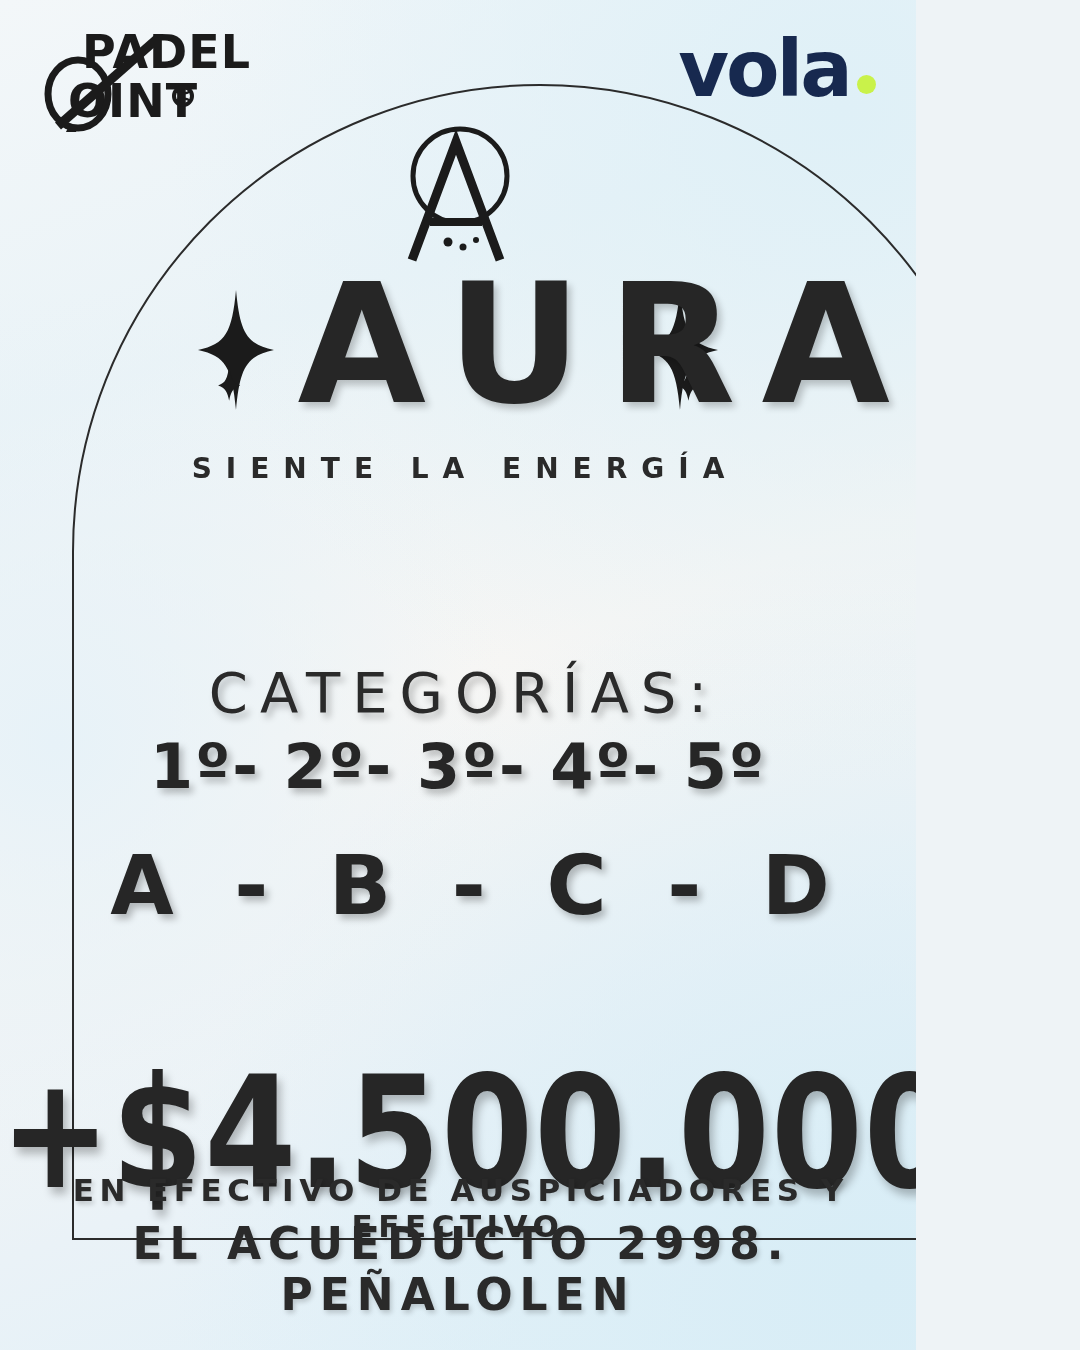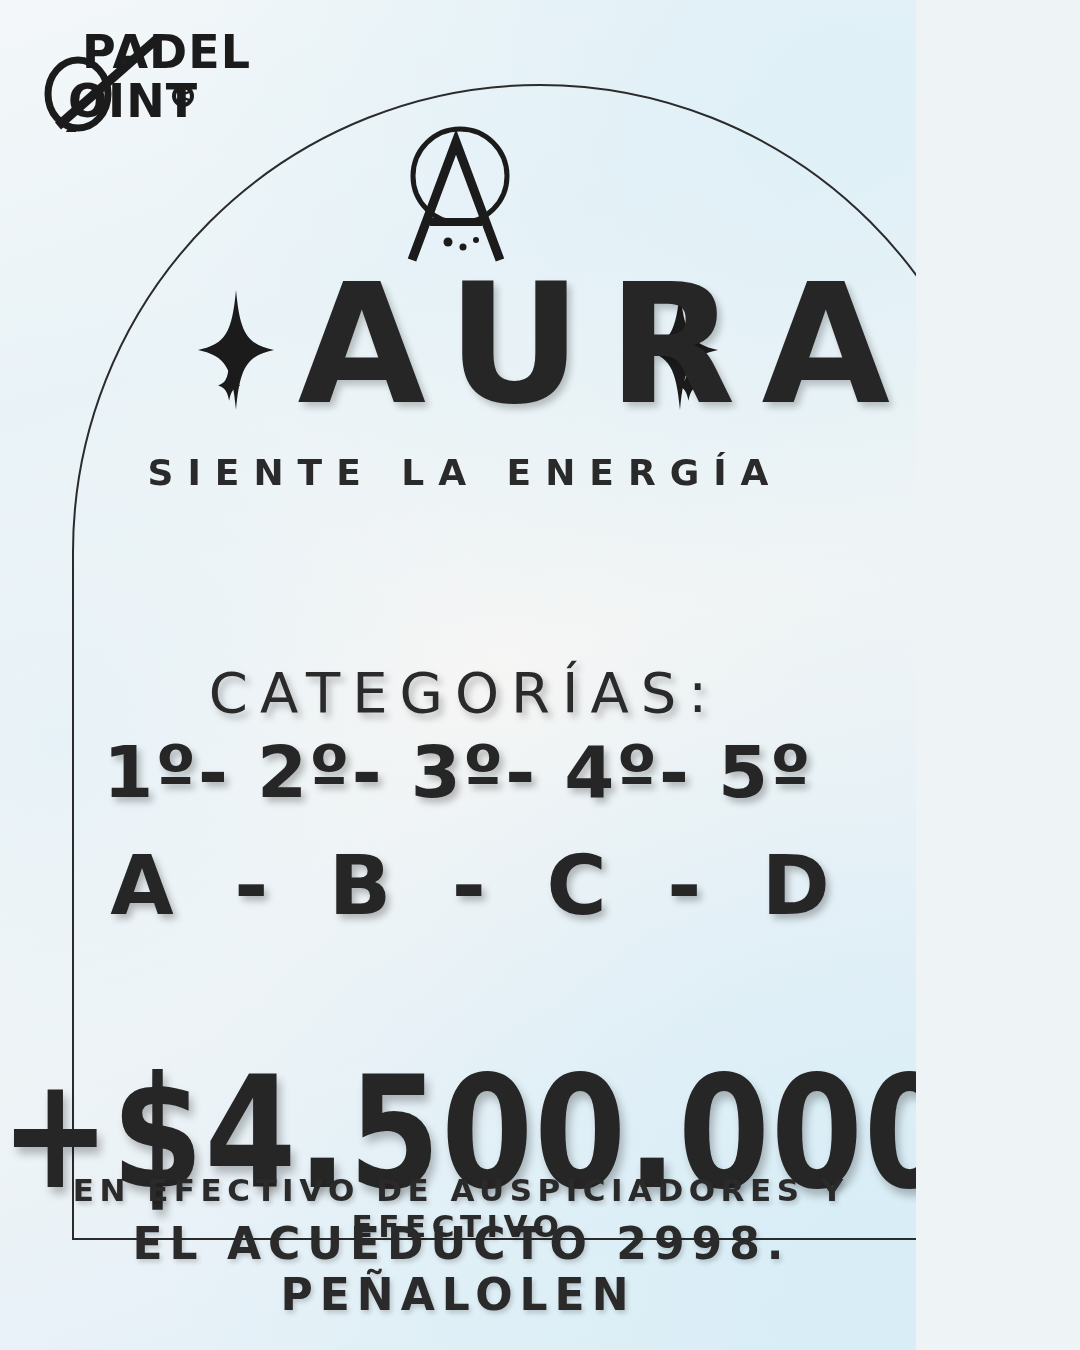--- a/index.html
+++ b/index.html
@@ -107,21 +107,21 @@
   .spark.left { left: 196px; top: 288px; }
   .spark.right { right: 196px; top: 288px; }
 
   .subtitle {
     position: absolute;
     left: 0; right: 0;
     top: 452px;
     text-align: center;
     font-family: "DejaVu Sans", sans-serif;
     font-weight: bold;
-    font-size: 36px;
+    font-size: 28px;
     letter-spacing: 14px;
     color: #2a2a2a;
     text-indent: 14px;
   }
 
   .dates {
     position: absolute;
     left: 0; right: 0;
     top: 505px;
     text-align: center;
@@ -147,21 +147,21 @@
     text-indent: 12px;
     text-shadow: 4px 5px 7px rgba(0,0,0,0.25);
   }
   .cat-numbers {
     position: absolute;
     left: 0; right: 0;
     top: 730px;
     text-align: center;
     font-family: "DejaVu Sans", sans-serif;
     font-weight: bold;
-    font-size: 72px;
+    font-size: 62px;
     letter-spacing: 2px;
     color: #262626;
     text-shadow: 4px 5px 7px rgba(0,0,0,0.25);
   }
   .cat-letters {
     position: absolute;
     left: 0; right: 0;
     top: 838px;
     text-align: center;
     font-family: "DejaVu Sans", sans-serif;
@@ -234,20 +234,24 @@
         <ellipse cx="44" cy="72" rx="30" ry="34"></ellipse>
         <line x1="44" y1="106" x2="44" y2="108"></line>
         <path d="M40 104 L28 128" stroke-width="9"></path>
       </g>
       <line x1="24" y1="104" x2="124" y2="16" stroke="#1b1b1b" stroke-width="9"></line>
       <circle cx="149" cy="74" r="9" fill="none" stroke="#1b1b1b" stroke-width="4"></circle>
       <path d="M141 69 q8 5 16 0 M141 79 q8 -5 16 0" stroke="#1b1b1b" stroke-width="2.5" fill="none"></path>
     </svg>
   </div>
 
+  <div class="logo-vola">
+    <span class="word">vola</span>
+    <span class="dot"></span>
+  </div>
 
   <div class="arch"></div>
 
   <div class="monogram">
     <svg viewBox="0 0 160 150" width="160" height="150">
       <circle cx="82" cy="58" r="47" fill="none" stroke="#1b1b1b" stroke-width="5"></circle>
       <path d="M34 142 L78 24 L122 142" fill="none" stroke="#1b1b1b" stroke-width="9" stroke-linejoin="miter"></path>
       <path d="M52 104 L104 104" stroke="#1b1b1b" stroke-width="8"></path>
       <circle cx="70" cy="124" r="4.5" fill="#1b1b1b"></circle>
       <circle cx="85" cy="129" r="3.5" fill="#1b1b1b"></circle>

